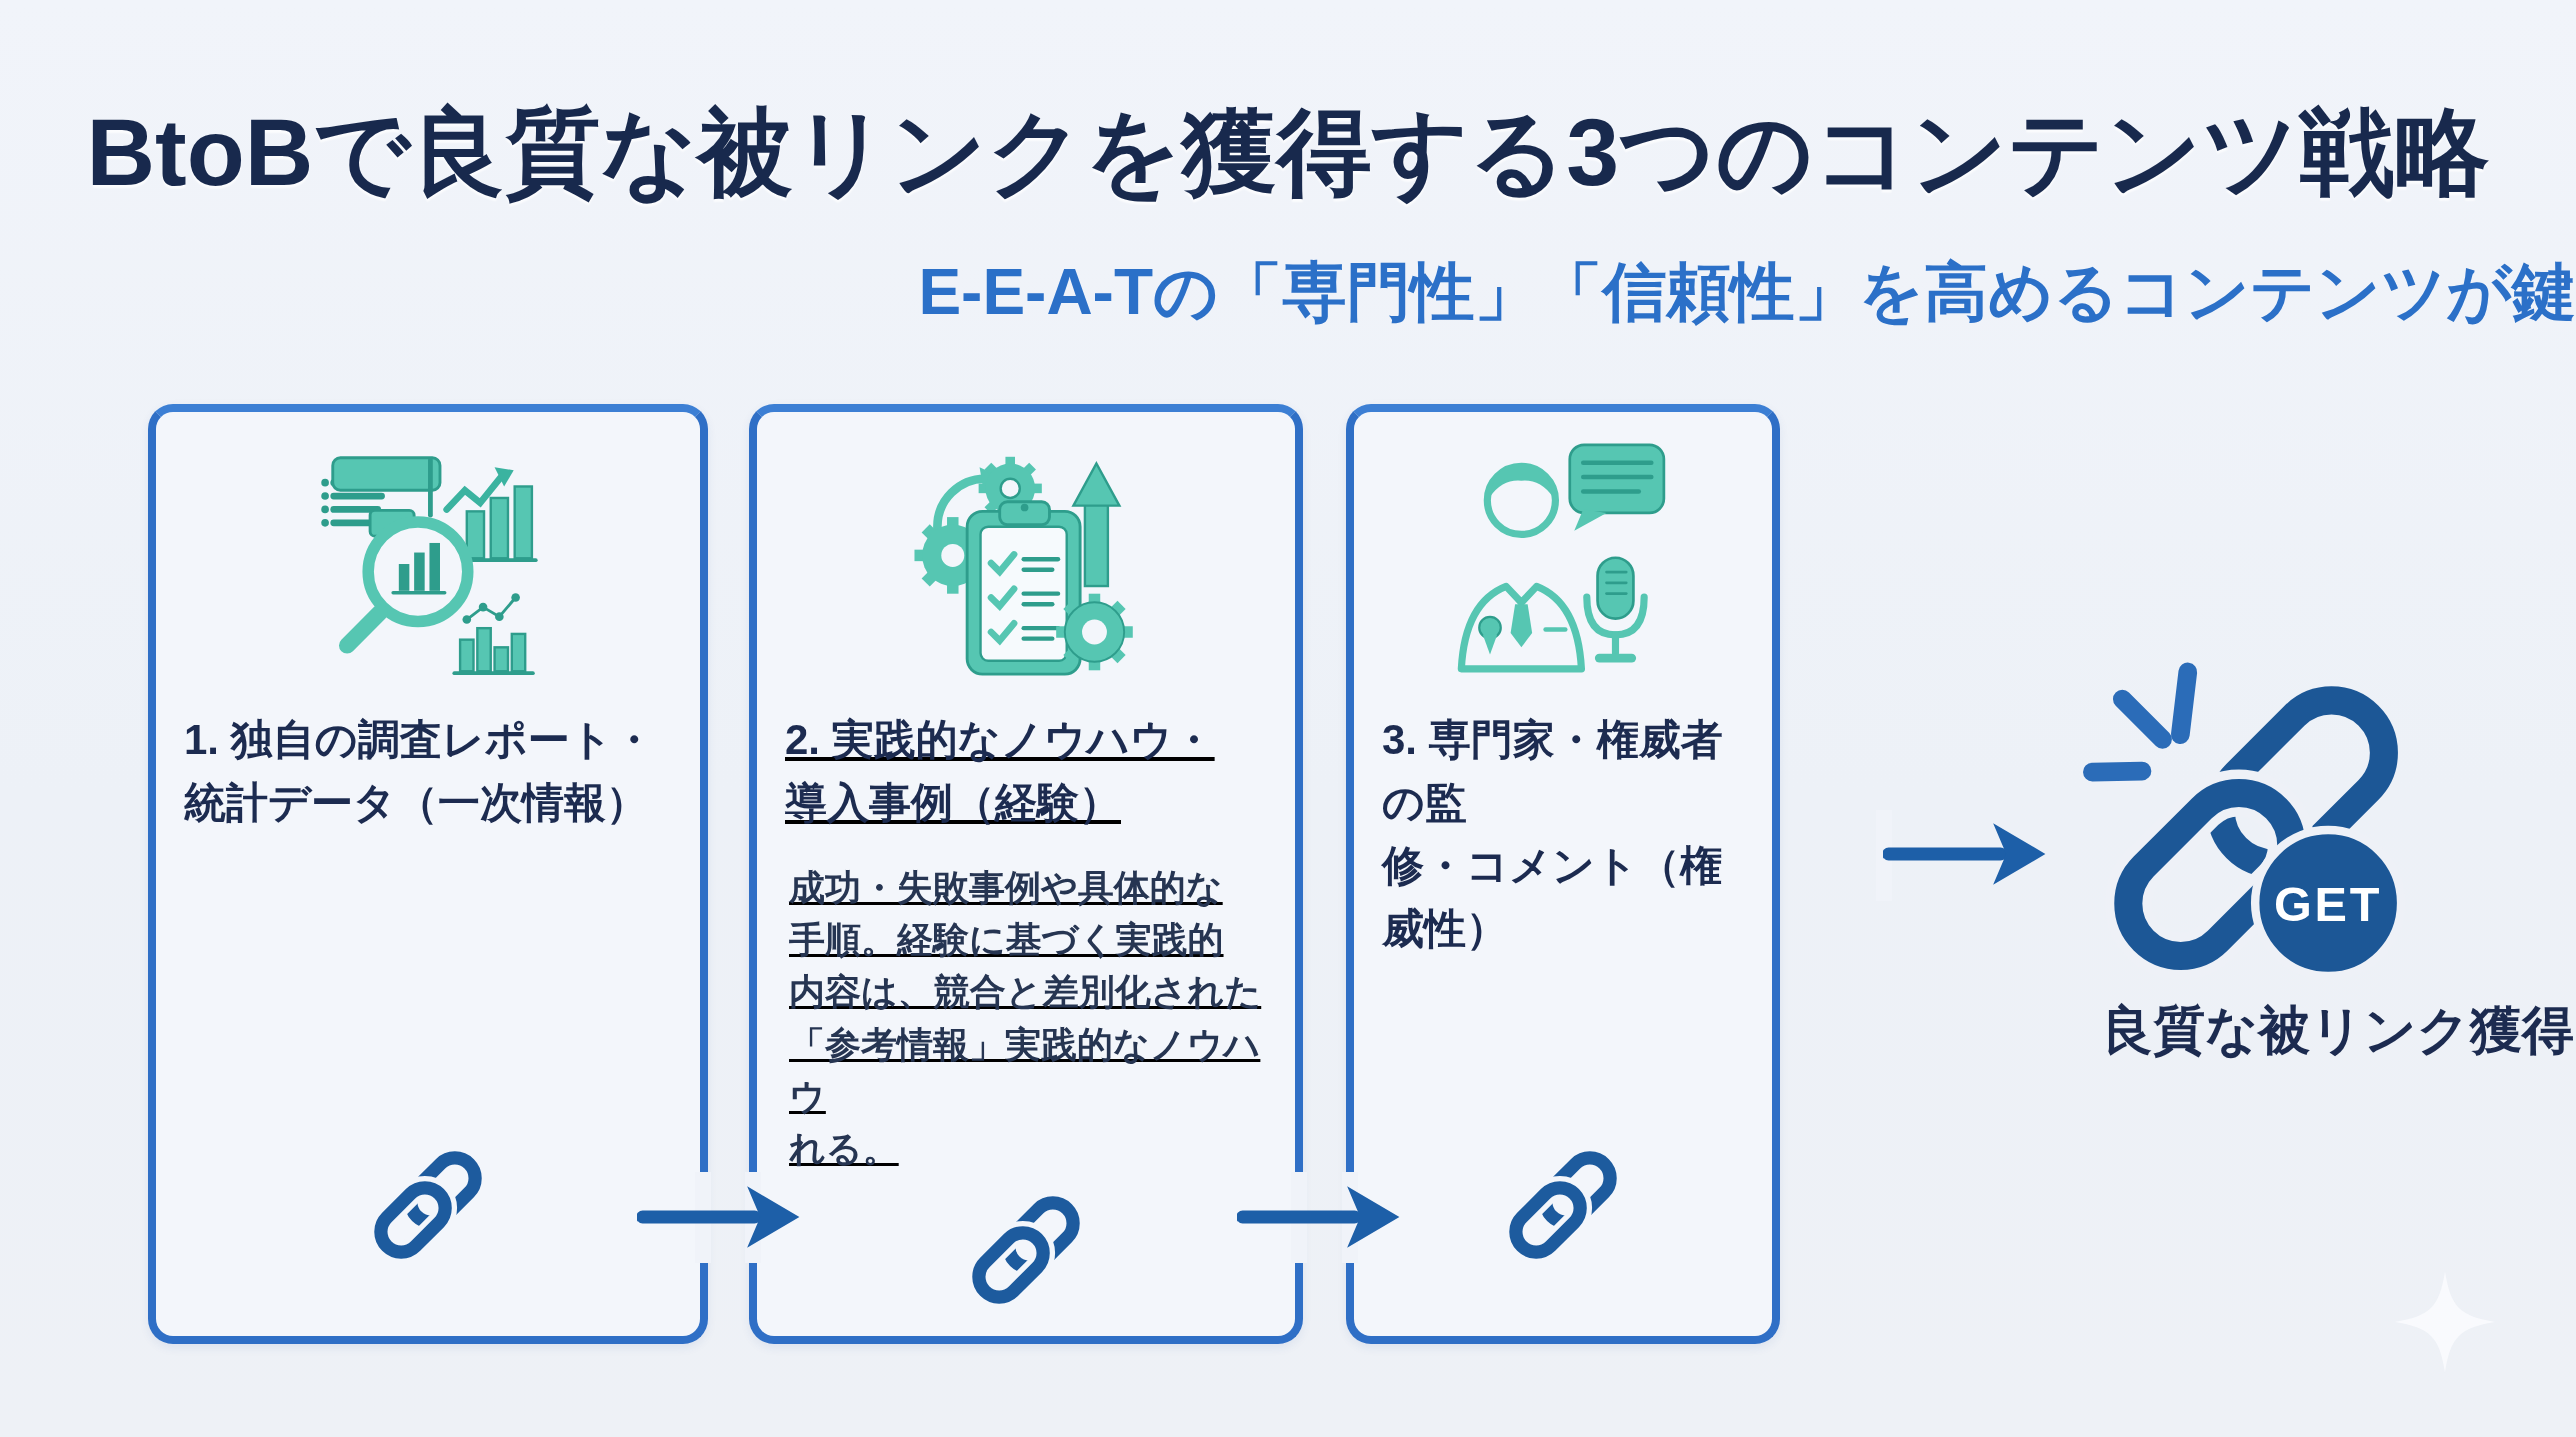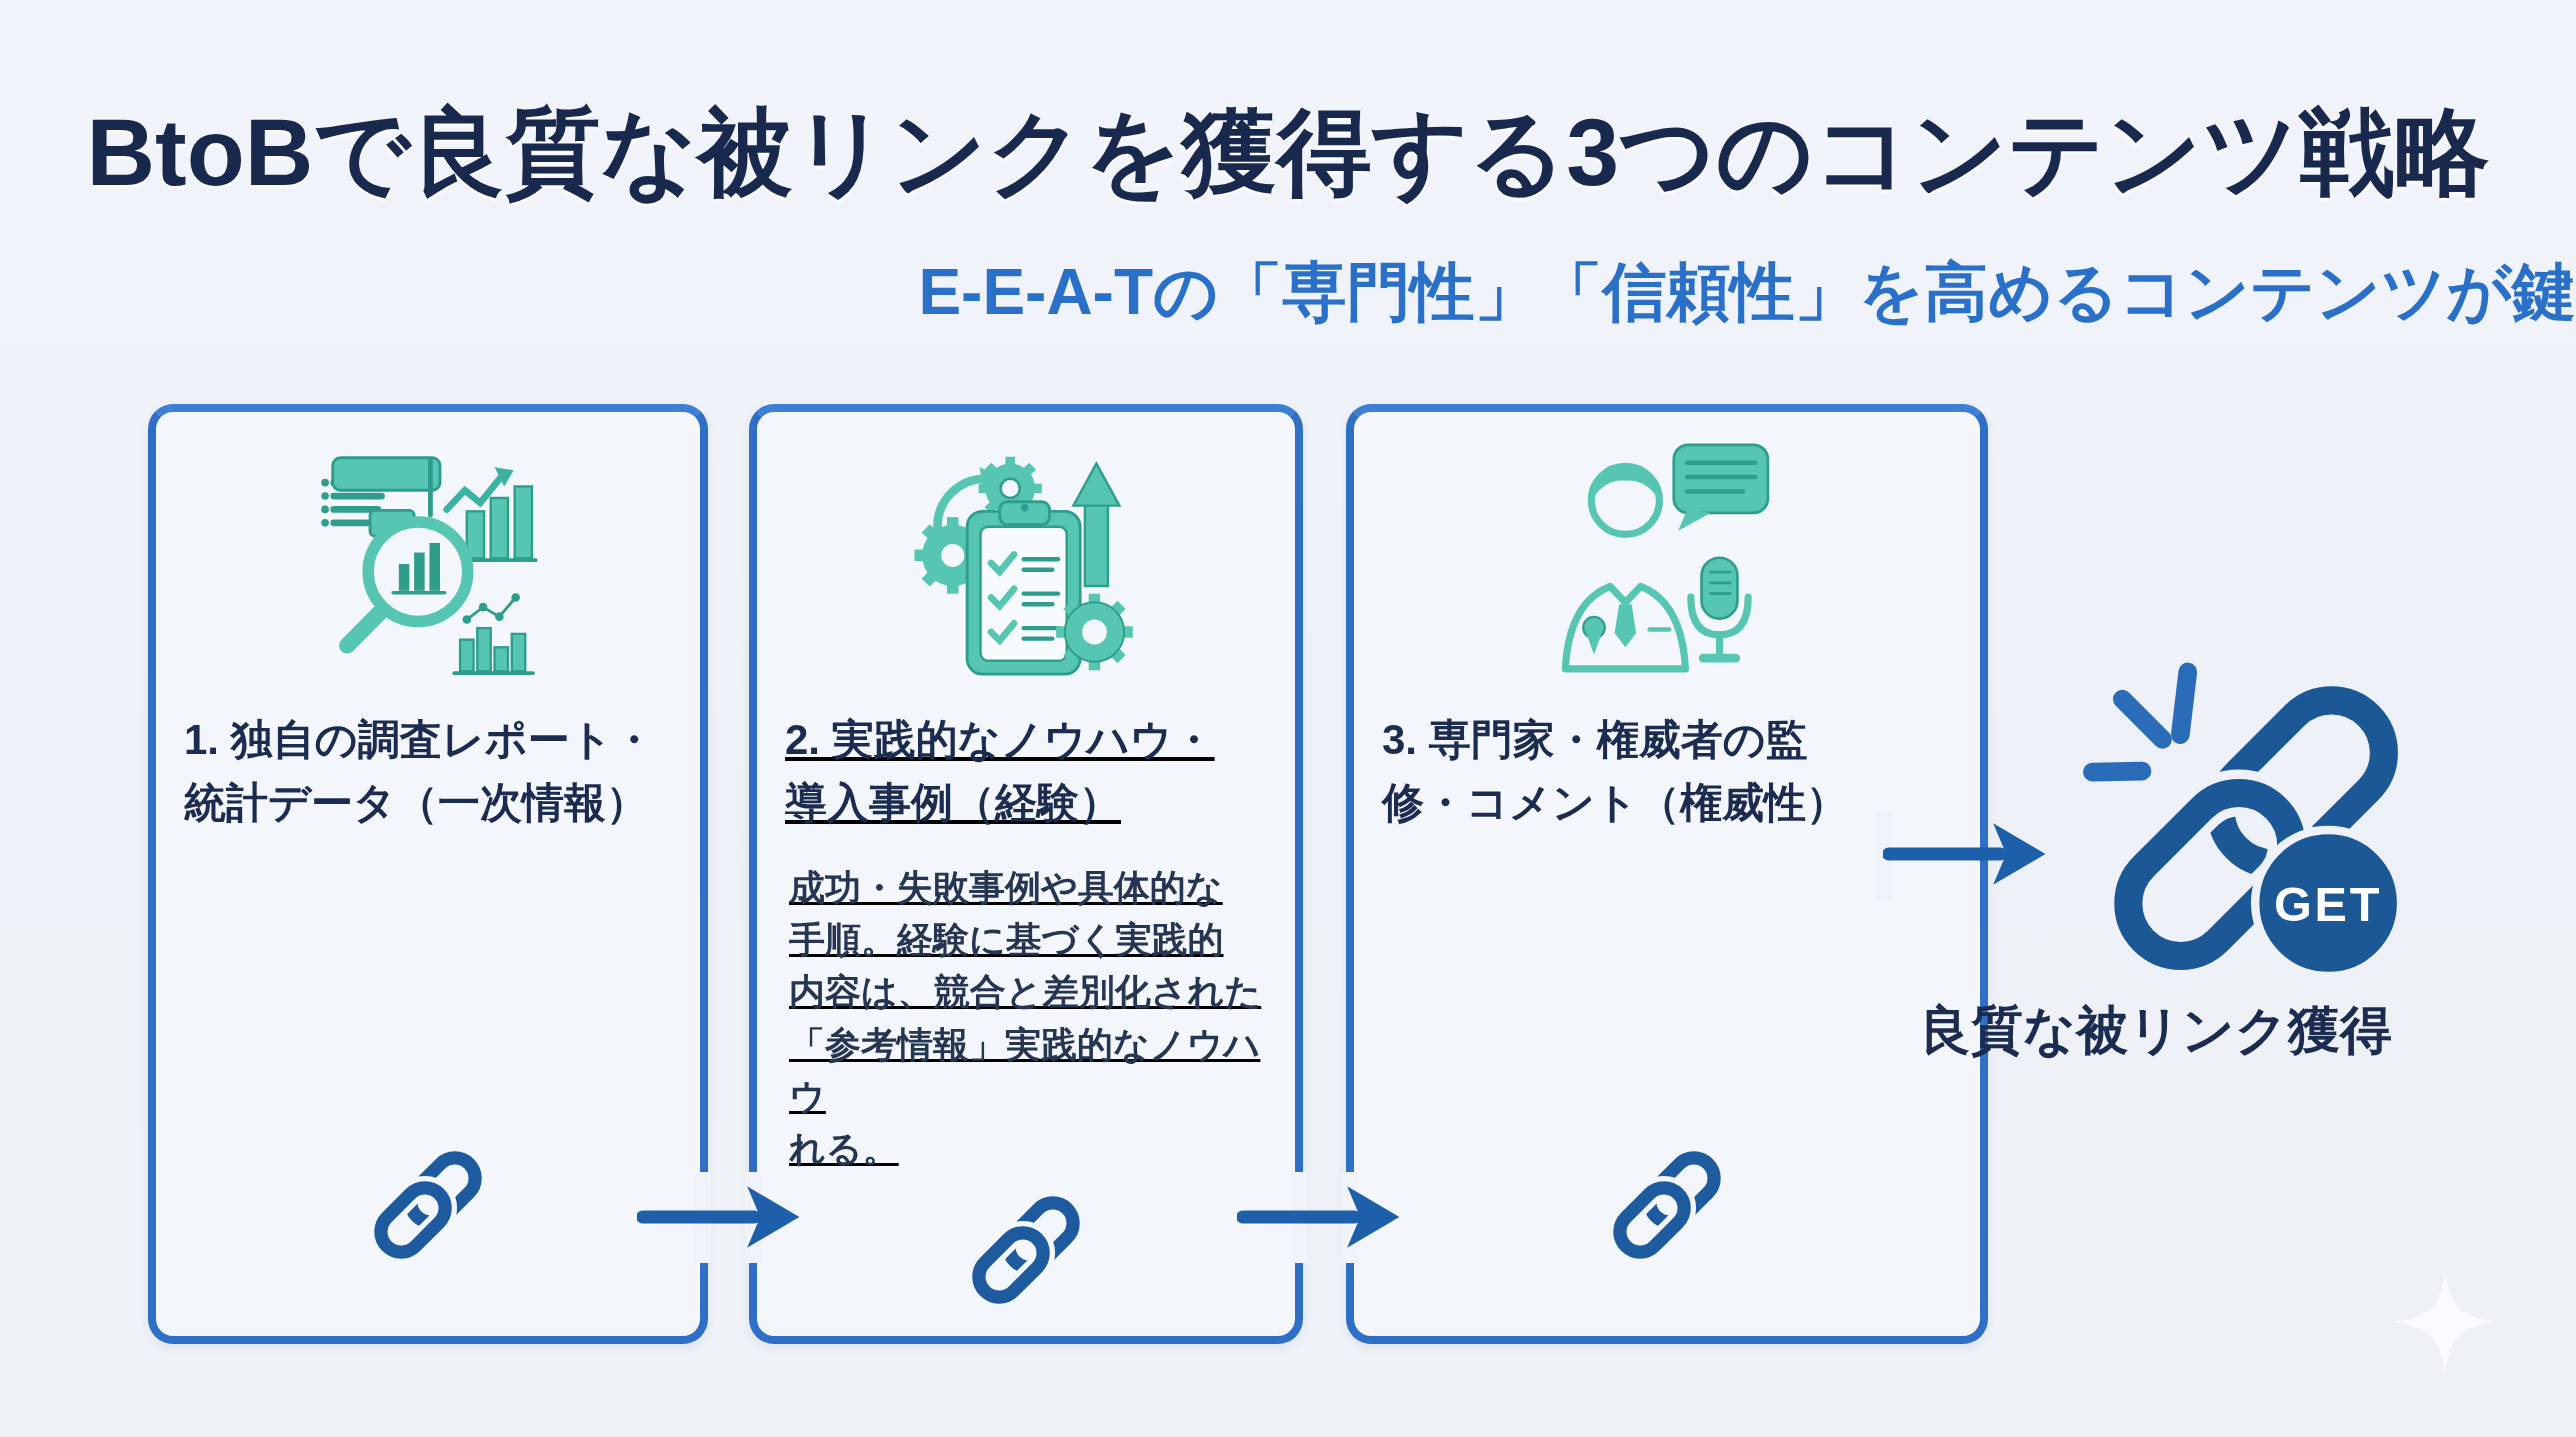--- a/index.html
+++ b/index.html
@@ -33,21 +33,21 @@
     box-sizing:border-box;
     border:8.4px solid #2f6fc6;
     border-top-color:#3c7fd4;
     border-radius:25px;
     background:#f3f6fb;
     display:flex;flex-direction:column;align-items:center;
     box-shadow:0 3.7px 9.4px rgba(40,80,150,0.08);
   }
   .card-1{left:148px;width:560px;}
   .card-2{left:749px;width:554px;text-decoration:underline;}
-  .card-3{left:1346px;width:642px;}
+  .card-3{left:1346px;width:434px;}
   .card-icon-box{
     height:236px;margin-top:34px;
     display:flex;align-items:center;justify-content:center;
     flex:none;
   }
   .card-heading{
     align-self:stretch;
     margin:26px 28px 0 28px;
     font-size:42px;line-height:1.5;font-weight:800;
     color:#1c2b50;
@@ -68,21 +68,21 @@
     background:#f0f3f9;
   }
   .flow-arrow{position:absolute;}
   .get-cluster{position:absolute;left:1994px;top:613px;}
   .get-text{
     font-family:"Liberation Sans","DejaVu Sans",sans-serif;
     font-weight:bold;font-size:52px;letter-spacing:3px;
   }
   .result-label{
     position:absolute;top:996px;left:1919px;width:655px;
-    text-align:left;
+    text-align:right;
     font-size:52px;font-weight:800;color:#1c2b50;
     white-space:nowrap;
   }
   .bottom-sparkle{position:absolute;left:2389px;top:1266px;}
 </style>
 </head>
 <body>
 
 <div class="canvas">
 

